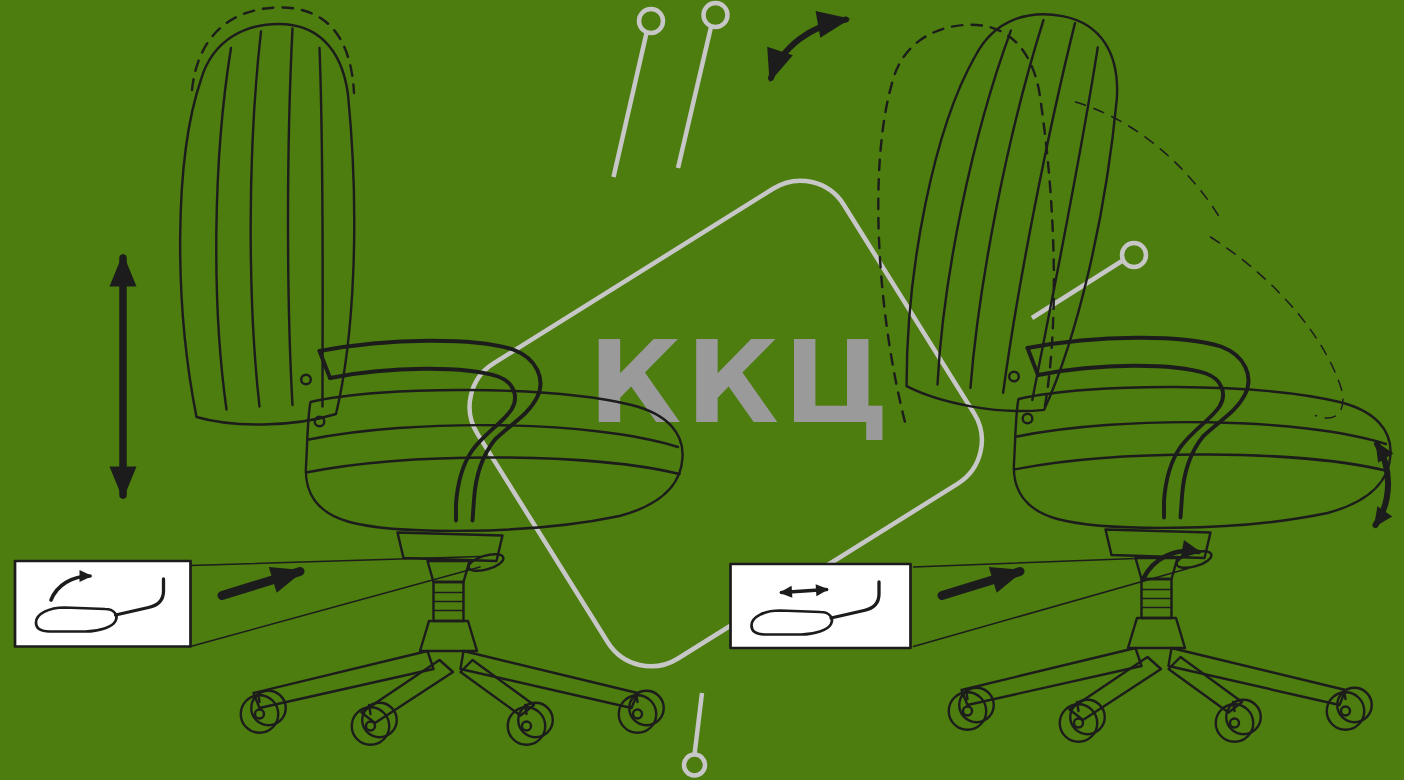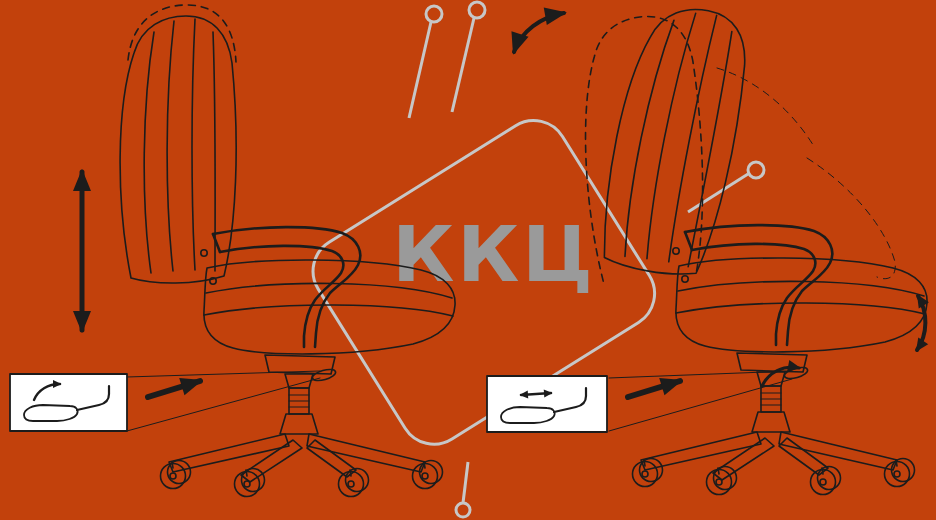--- a/index.html
+++ b/index.html
@@ -5,21 +5,21 @@
   html, body {
     margin: 0;
     padding: 0;
     background: #ffffff;
     font-family: "DejaVu Sans", sans-serif;
   }
   .stage {
     position: relative;
     width: 936px;
     height: 520px;
-    background: #c2410c;
+    background: #4d7c0f;
     overflow: hidden;
   }
   svg { display: block; }
   .dash { stroke-dasharray: 7 6; }
 </style>
 </head>
 <body>
 
 <div class="stage">
 <svg width="936" height="520" viewBox="0 0 936 520" xmlns="http://www.w3.org/2000/svg">

